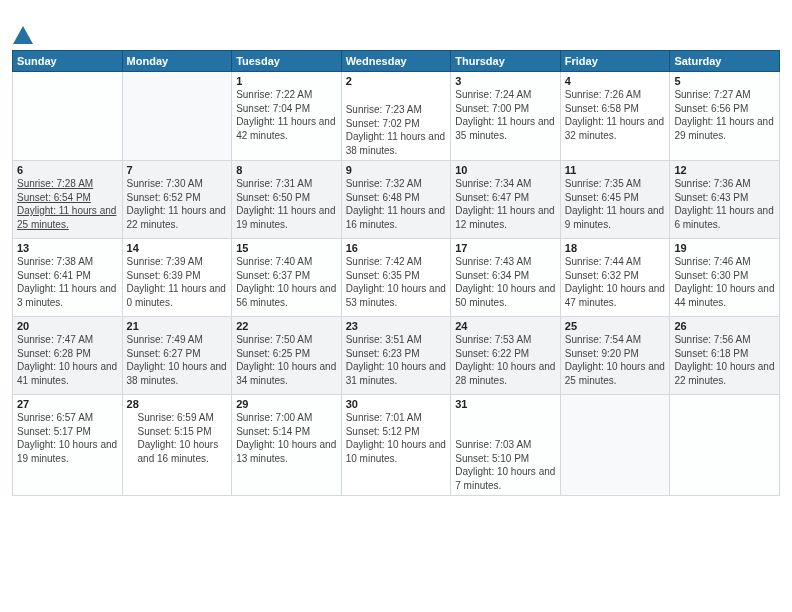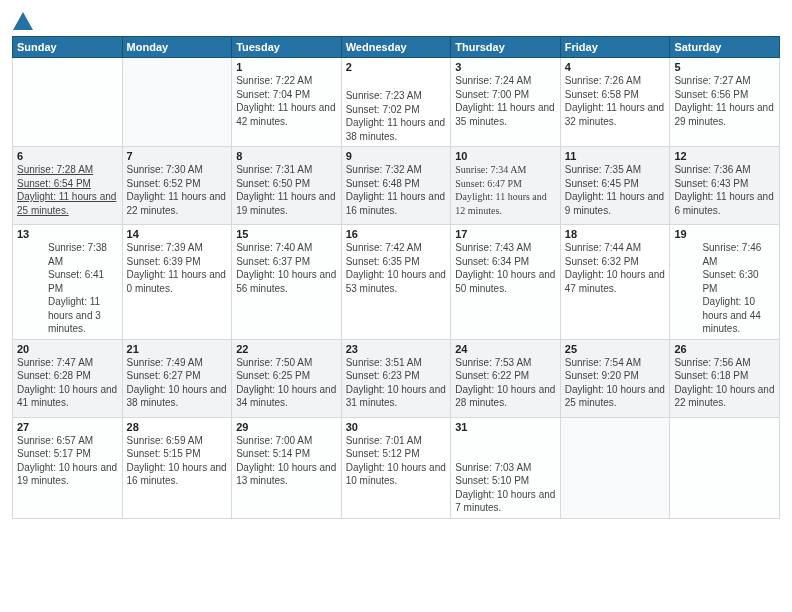--- a/index.html
+++ b/index.html
@@ -5,21 +5,21 @@
     * { margin: 0; padding: 0; box-sizing: border-box; }
     body {
       font-family: Arial, sans-serif;
       background: #fff;
       width: 792px;
       height: 612px;
       overflow: hidden;
     }
     .container {
       width: 792px;
-      padding: 12px 12px 8px 12px;
+      padding: 26px 12px 8px 12px;
     }
     .header {
       display: flex;
       align-items: flex-start;
       justify-content: space-between;
       margin-bottom: 6px;
     }
     .logo {
       display: flex;
       flex-direction: column;
@@ -190,41 +190,41 @@
 Daylight: 11 hours and 19 minutes.</div>
           </td>
           <td>
             <span class="day-num">9</span>
             <div class="day-info" style="white-space: pre-line;">Sunrise: 7:32 AM
 Sunset: 6:48 PM
 Daylight: 11 hours and 16 minutes.</div>
           </td>
           <td>
             <span class="day-num">10</span>
-            <div class="day-info" style="white-space: pre-line; font-family: Liberation Serif, serif;">Sunrise: 7:34 AM
+            <div class="day-info" style="white-space: pre-line;">Sunrise: 7:34 AM
 Sunset: 6:47 PM
 Daylight: 11 hours and 12 minutes.</div>
           </td>
           <td>
             <span class="day-num">11</span>
             <div class="day-info" style="white-space: pre-line;">Sunrise: 7:35 AM
 Sunset: 6:45 PM
 Daylight: 11 hours and 9 minutes.</div>
           </td>
           <td>
             <span class="day-num">12</span>
             <div class="day-info" style="white-space: pre-line;">Sunrise: 7:36 AM
 Sunset: 6:43 PM
 Daylight: 11 hours and 6 minutes.</div>
           </td>
         </tr>
         <tr>
           <td>
             <span class="day-num">13</span>
-            <div class="day-info" style="white-space: pre-line; margin-left: 31px;">Sunrise: 7:38 AM
+            <div class="day-info" style="white-space: pre-line;">Sunrise: 7:38 AM
 Sunset: 6:41 PM
 Daylight: 11 hours and 3 minutes.</div>
           </td>
           <td>
             <span class="day-num">14</span>
             <div class="day-info" style="white-space: pre-line;">Sunrise: 7:39 AM
 Sunset: 6:39 PM
 Daylight: 11 hours and 0 minutes.</div>
           </td>
           <td>
@@ -246,21 +246,21 @@
 Daylight: 10 hours and 50 minutes.</div>
           </td>
           <td>
             <span class="day-num">18</span>
             <div class="day-info" style="white-space: pre-line;">Sunrise: 7:44 AM
 Sunset: 6:32 PM
 Daylight: 10 hours and 47 minutes.</div>
           </td>
           <td>
             <span class="day-num">19</span>
-            <div class="day-info" style="white-space: pre-line; margin-left: 28px;">Sunrise: 7:46 AM
+            <div class="day-info" style="white-space: pre-line;">Sunrise: 7:46 AM
 Sunset: 6:30 PM
 Daylight: 10 hours and 44 minutes.</div>
           </td>
         </tr>
         <tr>
           <td>
             <span class="day-num">20</span>
             <div class="day-info" style="white-space: pre-line;">Sunrise: 7:47 AM
 Sunset: 6:28 PM
 Daylight: 10 hours and 41 minutes.</div>
@@ -304,21 +304,21 @@
         </tr>
         <tr>
           <td>
             <span class="day-num">27</span>
             <div class="day-info" style="white-space: pre-line;">Sunrise: 6:57 AM
 Sunset: 5:17 PM
 Daylight: 10 hours and 19 minutes.</div>
           </td>
           <td>
             <span class="day-num">28</span>
-            <div class="day-info" style="white-space: pre-line;">Sunrise: 6:59 AM
+            <div class="day-info" style="white-space: pre-line; margin-left: 11px;">Sunrise: 6:59 AM
 Sunset: 5:15 PM
 Daylight: 10 hours and 16 minutes.</div>
           </td>
           <td>
             <span class="day-num">29</span>
             <div class="day-info" style="white-space: pre-line;">Sunrise: 7:00 AM
 Sunset: 5:14 PM
 Daylight: 10 hours and 13 minutes.</div>
           </td>
           <td>

